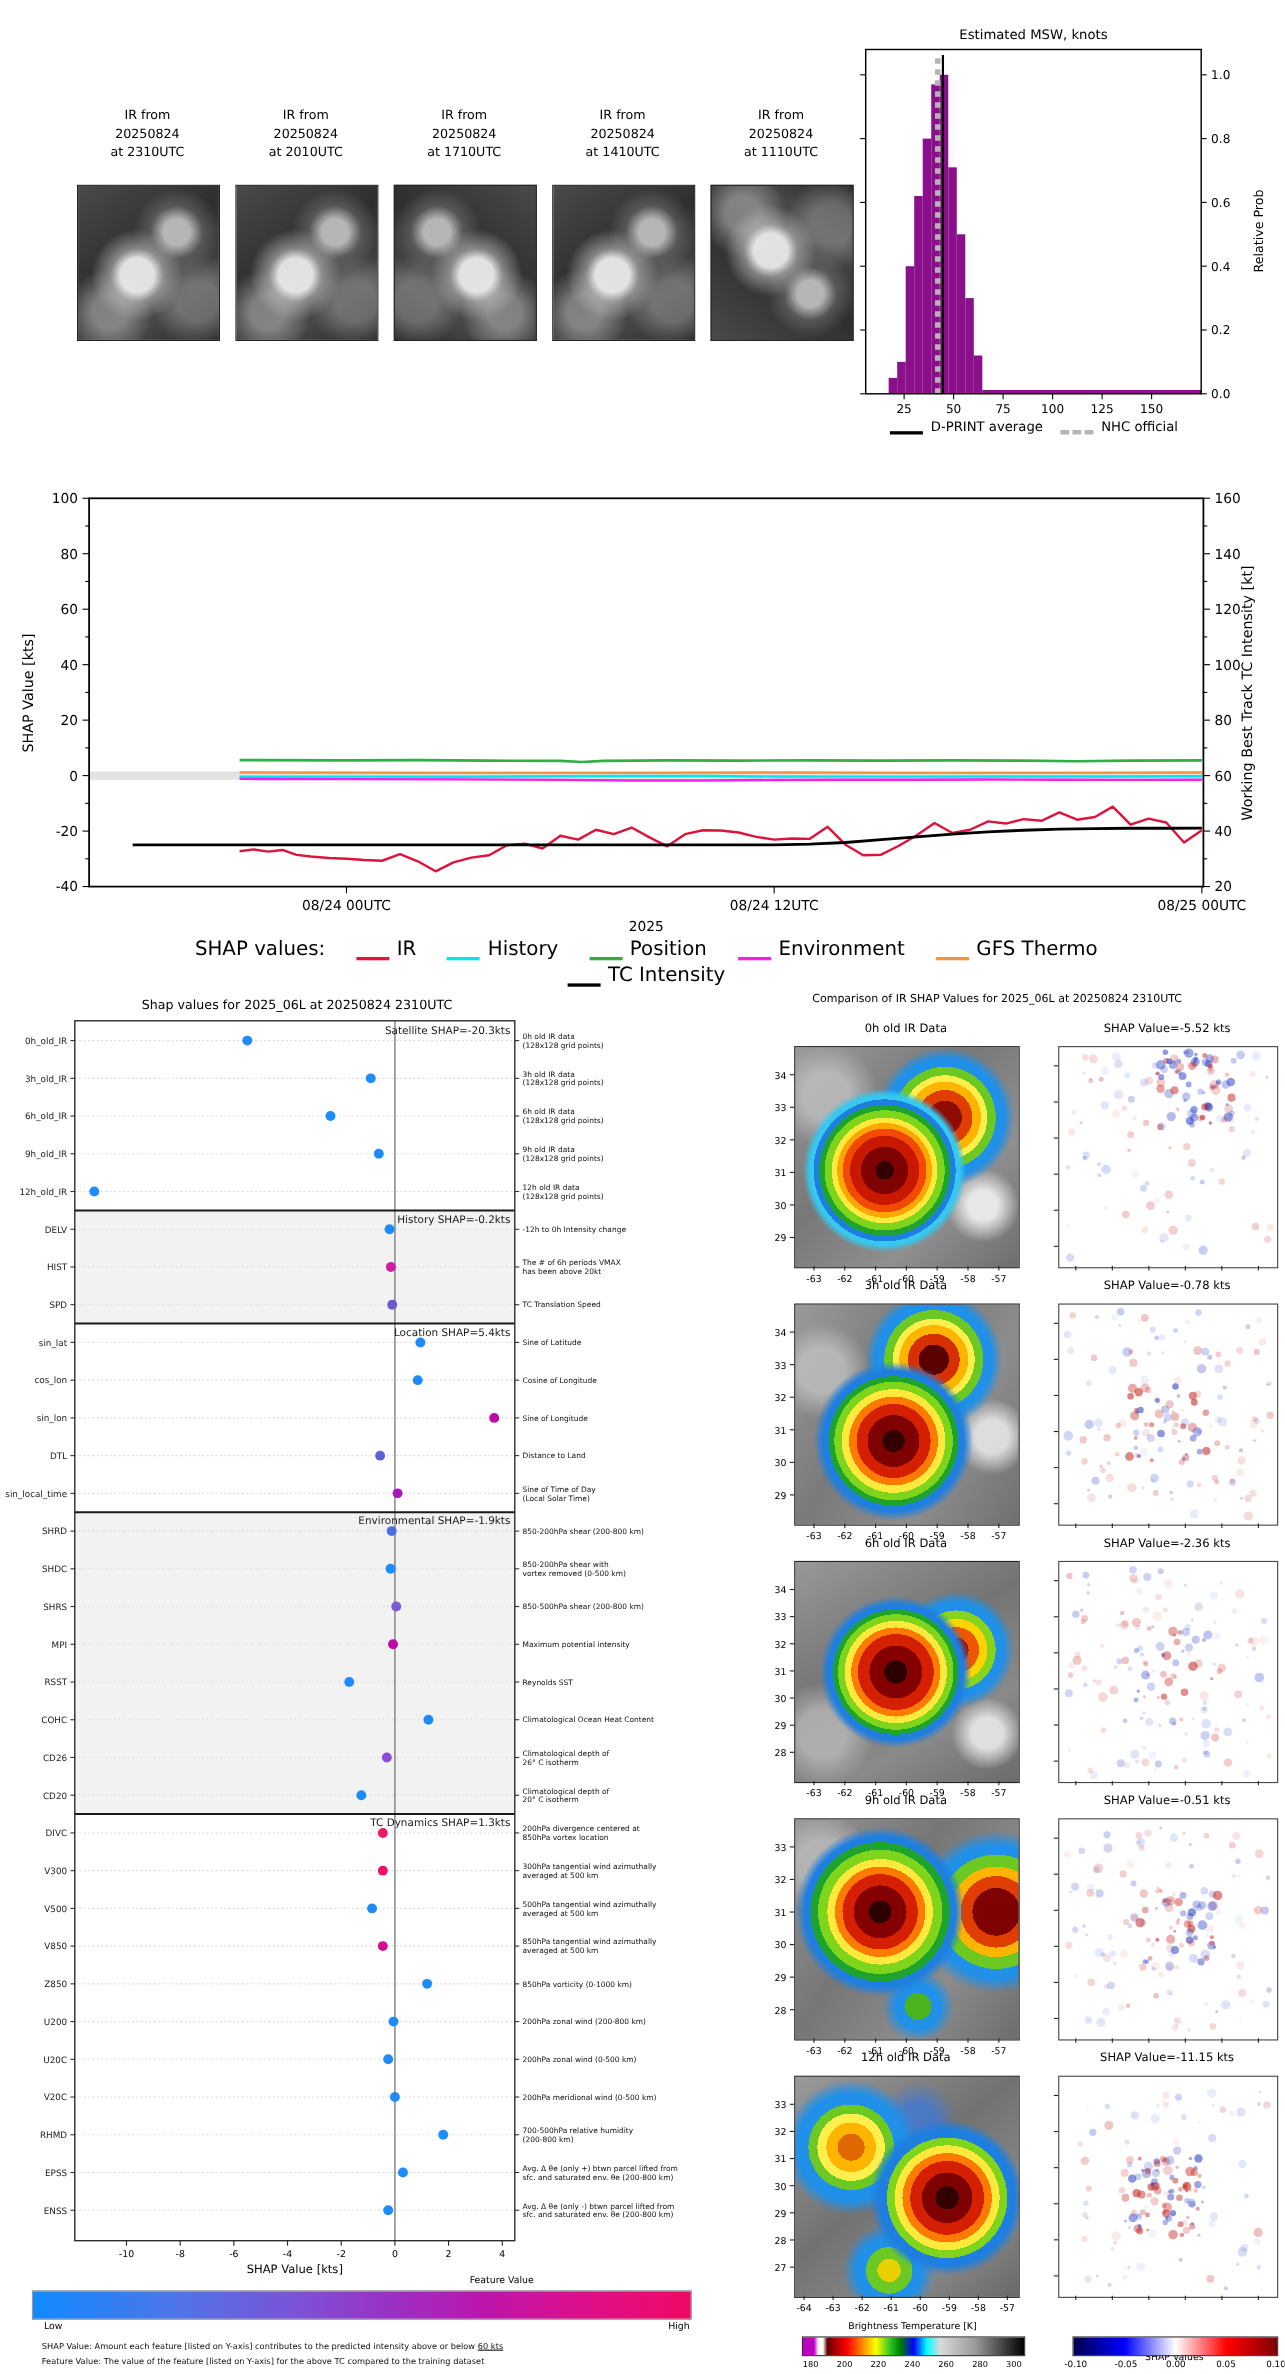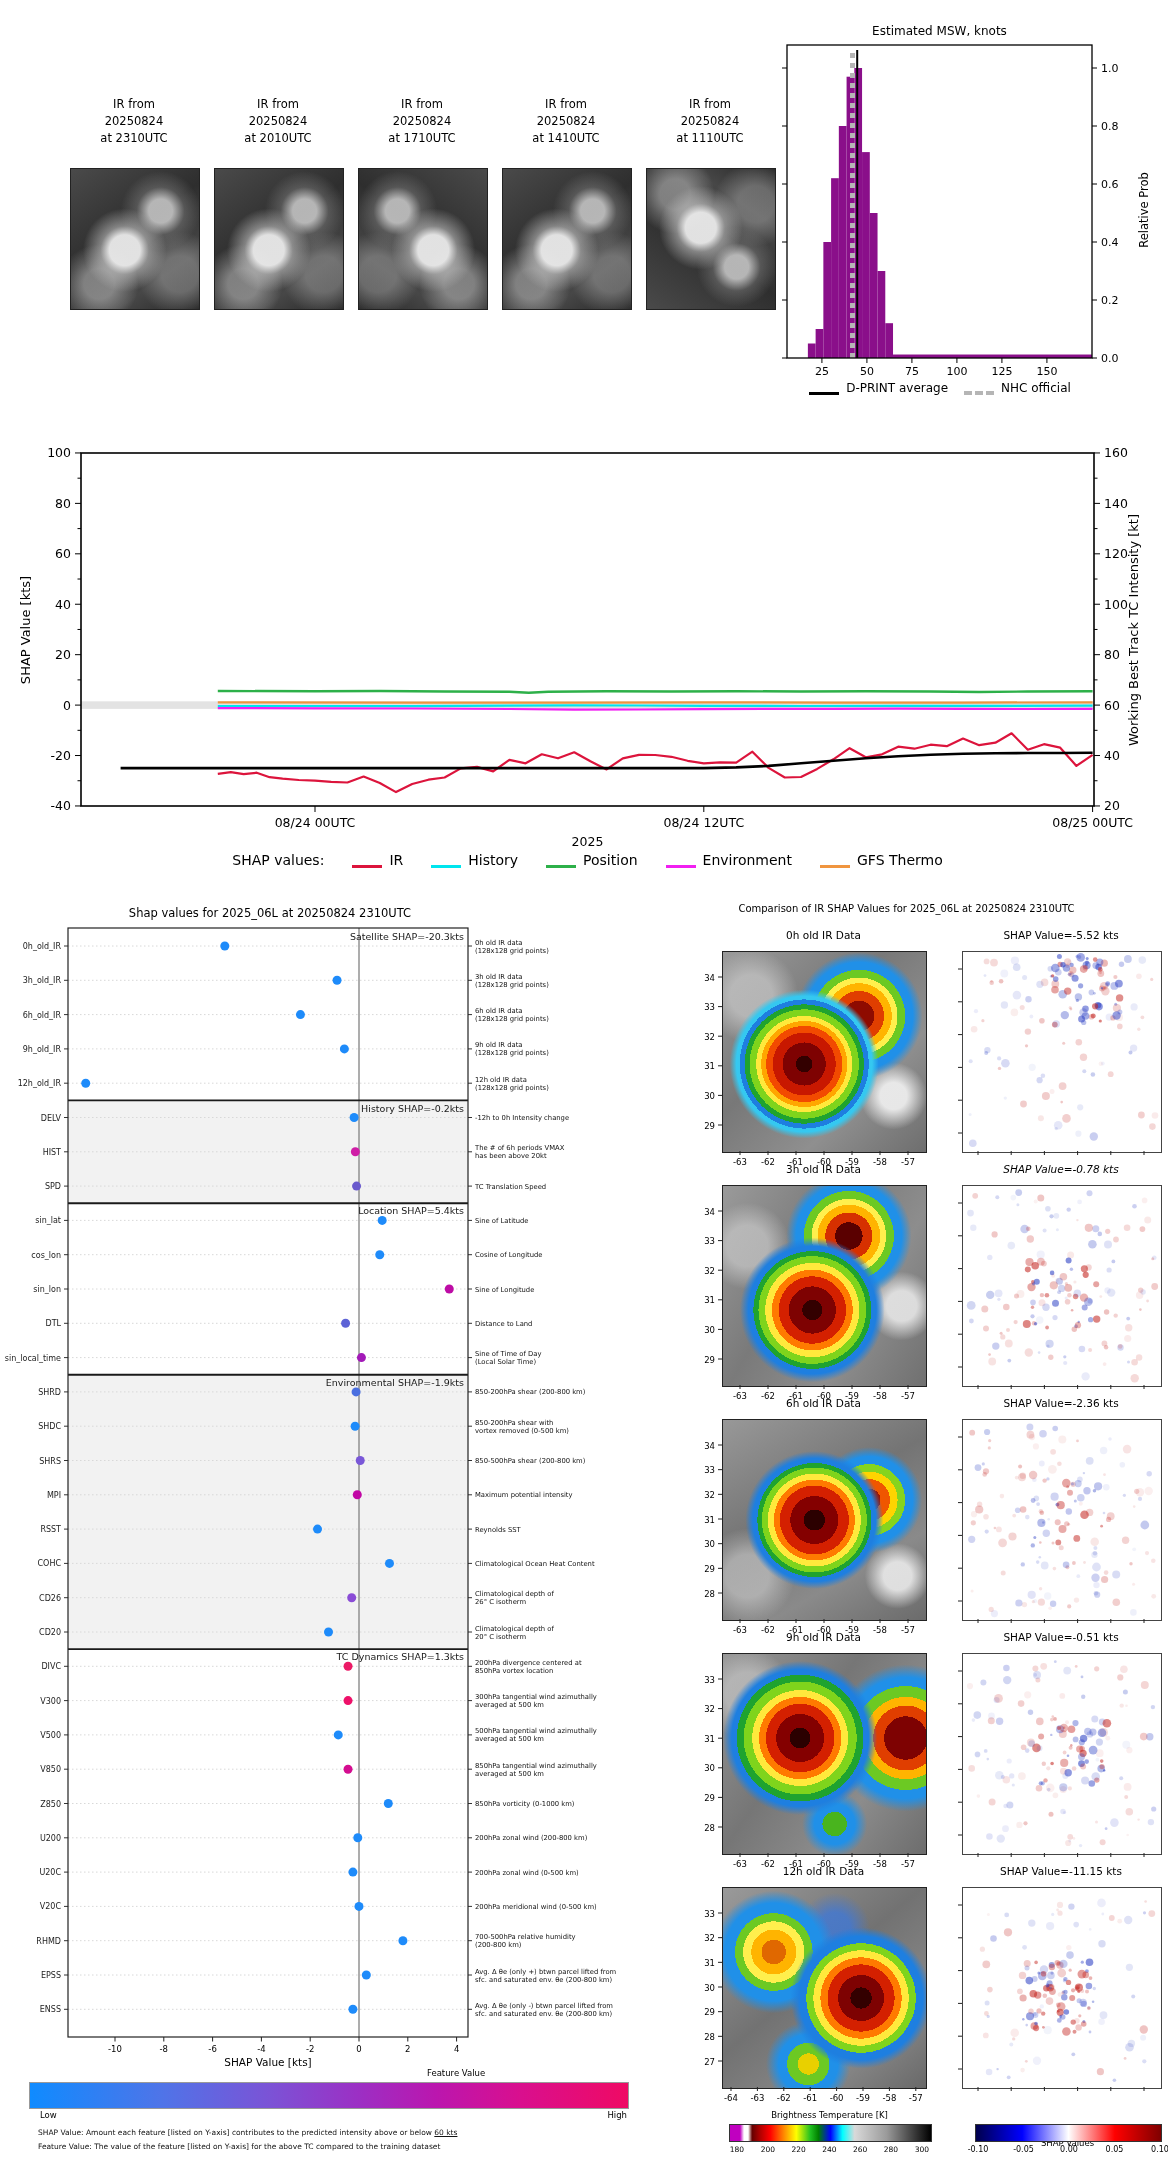--- a/index.html
+++ b/index.html
@@ -15,21 +15,21 @@
     background:
       radial-gradient(circle at 42% 58%, rgba(235,235,235,.95) 0 14%, rgba(200,200,200,.55) 22%, rgba(120,120,120,0) 38%),
       radial-gradient(circle at 70% 30%, rgba(215,215,215,.8) 0 9%, rgba(150,150,150,.35) 18%, rgba(80,80,80,0) 30%),
       radial-gradient(circle at 22% 82%, rgba(190,190,190,.55) 0 10%, rgba(80,80,80,0) 26%),
       radial-gradient(circle at 85% 75%, rgba(160,160,160,.5) 0 12%, rgba(60,60,60,0) 28%),
       linear-gradient(145deg,#4a4a4a 0%,#2e2e2e 45%,#474747 75%,#262626 100%);}
   .t1 .thumb-tex{background-position:0 0;}
   .t2 .thumb-tex{transform:scaleX(-1);}
   .t4 .thumb-tex{transform:scaleY(-1);}
   .ts-title{top:425px;left:81px;width:1013px;font-size:14.5px;}
-  .legend-row{display:flex;justify-content:center;align-items:center;gap:28px;font-size:14px;}
+  .legend-row{display:flex;justify-content:center;align-items:center;gap:28px;font-size:18px;}
   .hist-legend{top:381px;left:700px;width:480px;gap:16px;font-size:12px;}
   .leg-item{display:flex;align-items:flex-end;gap:7px;white-space:nowrap;}
   .leg-line{display:inline-block;width:30px;height:0;border-top:3px solid #000;}
   .leg-dash{display:inline-block;width:30px;height:0;border-top:4px dashed #b5b5b5;}
   .dot-title{top:906px;left:0;width:540px;font-size:11.5px;}
   .cmp-title{top:903px;left:645px;width:523px;font-size:10px;}
   .cmp-sub{font-size:10.5px;text-align:center;}
   .irmap{border:1px solid #222;}
   .shapmap{border:1px solid #444;background:#fff;}
   .ir0{background:
@@ -152,20 +152,26 @@
         <span class="leg-line" style="border-top-color: rgb(45, 176, 73);"></span>
         <span>Position</span>
       </span>
       <span class="leg-item">
         <span class="leg-line" style="border-top-color: rgb(241, 31, 241);"></span>
         <span>Environment</span>
       </span>
       <span class="leg-item">
         <span class="leg-line" style="border-top-color: rgb(240, 149, 63);"></span>
         <span>GFS Thermo</span>
+      </span>
+    </div>
+  <div class="abs legend-row" style="top:876px;left:81px;width:1013px;" id="tsleg2">
+      <span class="leg-item">
+        <span class="leg-line" style="border-top-color: rgb(0, 0, 0);"></span>
+        <span>TC Intensity</span>
       </span>
     </div>
 
   <div class="abs ctr dot-title">Shap values for 2025_06L at 20250824 2310UTC</div>
   <div class="abs ctr cmp-title">Comparison of IR SHAP Values for 2025_06L at 20250824 2310UTC</div>
 
   <div id="cmp-maps">
       <div class="abs ctr cmp-sub" style="top:929px;left:722px;width:203px;">0h old IR Data</div>
       <div class="abs ctr cmp-sub" style="top:929px;left:962px;width:198px;">SHAP Value=-5.52 kts</div>
       <div class="abs irmap ir0" style="top:951px;left:722px;width:203px;height:200px;"></div>
@@ -315,21 +321,21 @@
           <circle cx="137.8" cy="111.7" r="2.2" fill="rgba(195,35,30,0.06)"></circle>
           <circle cx="68.4" cy="64.5" r="1.9" fill="rgba(40,60,195,0.09)"></circle>
           <circle cx="132.2" cy="7.6" r="2.3" fill="rgba(195,35,30,0.49)"></circle>
           <circle cx="153.6" cy="63.5" r="4.2" fill="rgba(40,60,195,0.49)"></circle>
           <circle cx="103.4" cy="16.1" r="3.7" fill="rgba(40,60,195,0.43)"></circle>
           <circle cx="92.0" cy="37.8" r="3.8" fill="rgba(195,35,30,0.41)"></circle>
           <circle cx="130.8" cy="184.5" r="4.2" fill="rgba(40,60,195,0.25)"></circle>
           <circle cx="60.5" cy="152.0" r="3.4" fill="rgba(195,35,30,0.23)"></circle>
         </svg></div>
       <div class="abs ctr cmp-sub" style="top:1163px;left:722px;width:203px;">3h old IR Data</div>
-      <div class="abs ctr cmp-sub" style="top:1163px;left:962px;width:198px;font-style:italic;">SHAP Value=-0.78 kts</div>
+      <div class="abs ctr cmp-sub" style="top:1163px;left:962px;width:198px;">SHAP Value=-0.78 kts</div>
       <div class="abs irmap ir1" style="top:1185px;left:722px;width:203px;height:200px;"></div>
       <div class="abs shapmap" style="top:1185px;left:962px;width:198px;height:200px;"><svg width="198" height="200">
           <circle cx="165.7" cy="141.8" r="3.7" fill="rgba(195,35,30,0.14)"></circle>
           <circle cx="35.9" cy="113.3" r="1.6" fill="rgba(40,60,195,0.14)"></circle>
           <circle cx="79.0" cy="116.7" r="3.5" fill="rgba(195,35,30,0.12)"></circle>
           <circle cx="38.1" cy="147.2" r="1.5" fill="rgba(195,35,30,0.26)"></circle>
           <circle cx="53.5" cy="110.0" r="2.5" fill="rgba(195,35,30,0.23)"></circle>
           <circle cx="177.7" cy="104.1" r="2.7" fill="rgba(195,35,30,0.21)"></circle>
           <circle cx="67.3" cy="53.0" r="3.7" fill="rgba(195,35,30,0.24)"></circle>
           <circle cx="48.3" cy="59.6" r="3.8" fill="rgba(40,60,195,0.11)"></circle>

